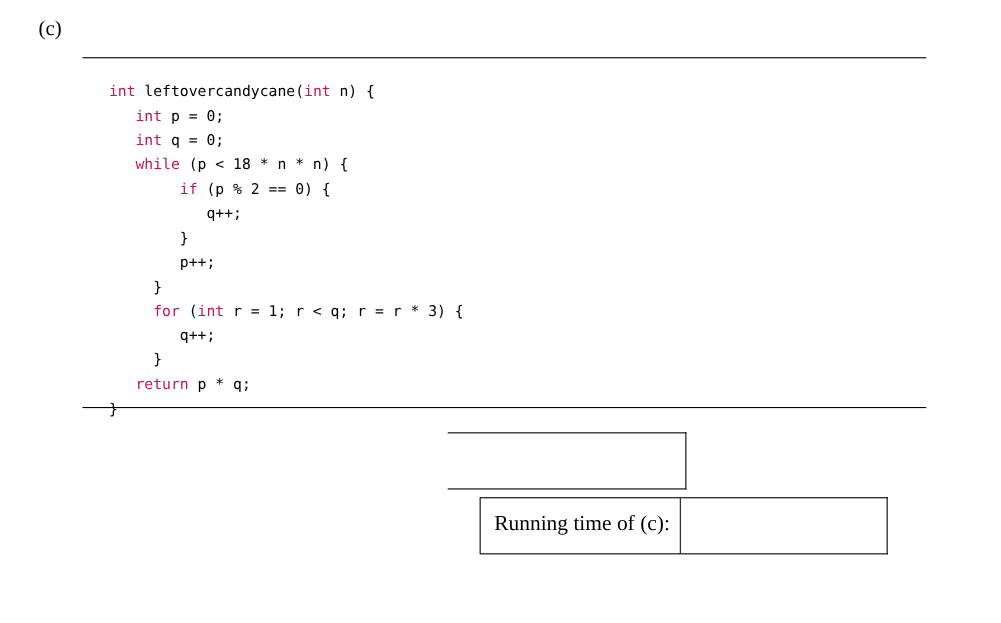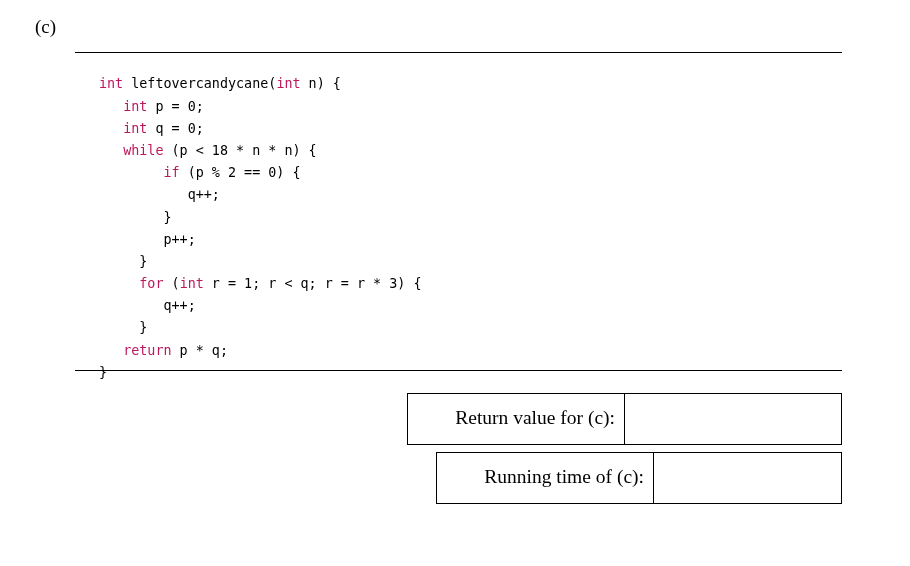--- a/index.html
+++ b/index.html
@@ -83,35 +83,34 @@
     border: 1.3px solid #000000;
     border-left: none;
     background: #ffffff;
   }
 
   #answer-row-return { left: 407px; top: 393px; }
   #answer-row-return .answer-label { width: 218px; height: 52px; }
   #answer-row-return .answer-field { width: 217px; height: 52px; }
 
   #answer-row-runtime { left: 436px; top: 452px; }
-  #answer-row-runtime .answer-label { width: 218px; height: 52px; font-family: Liberation Serif, serif; }
+  #answer-row-runtime .answer-label { width: 183px; height: 52px; font-family: Liberation Serif, serif; }
   #answer-row-runtime .answer-field { width: 188px; height: 52px; }
 </style>
 </head>
 <body>
 
 <div id="part-label">(c)</div>
 
 <div class="rule" id="rule-top"></div>
 
 <pre id="code-listing"><span class="ln"><span class="kw">int</span><span> leftovercandycane(</span><span class="kw">int</span><span> n) {</span></span><span class="ln"><span>   </span><span class="kw">int</span><span> p = 0;</span></span><span class="ln"><span>   </span><span class="kw">int</span><span> q = 0;</span></span><span class="ln"><span>   </span><span class="kw">while</span><span> (p &lt; 18 * n * n) {</span></span><span class="ln"><span>        </span><span class="kw">if</span><span> (p % 2 == 0) {</span></span><span class="ln"><span>           </span><span>q++;</span></span><span class="ln"><span>        </span><span>}</span></span><span class="ln"><span>        </span><span>p++;</span></span><span class="ln"><span>     </span><span>}</span></span><span class="ln"><span>     </span><span class="kw">for</span><span> (</span><span class="kw">int</span><span> r = 1; r &lt; q; r = r * 3) {</span></span><span class="ln"><span>        </span><span>q++;</span></span><span class="ln"><span>     </span><span>}</span></span><span class="ln"><span>   </span><span class="kw">return</span><span> p * q;</span></span><span class="ln"><span>}</span></span></pre>
 
 <div class="rule" id="rule-bottom"></div>
 
 <div class="answer-row" id="answer-row-return">
-  <div class="answer-label">Return value for (c):</div>
   <div class="answer-field"></div>
 </div>
 
 <div class="answer-row" id="answer-row-runtime">
   <div class="answer-label">Running time of (c):</div>
   <div class="answer-field"></div>
 </div>
 
 </body></html>

